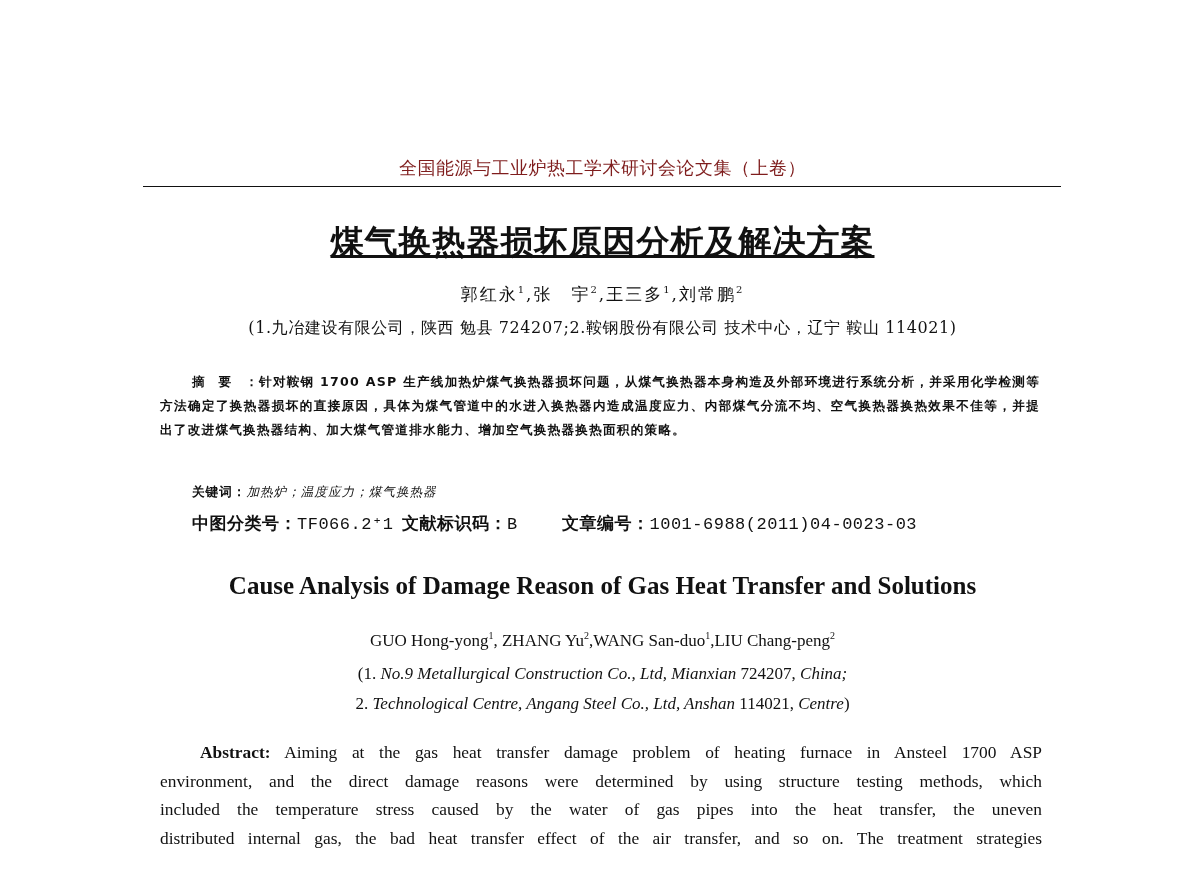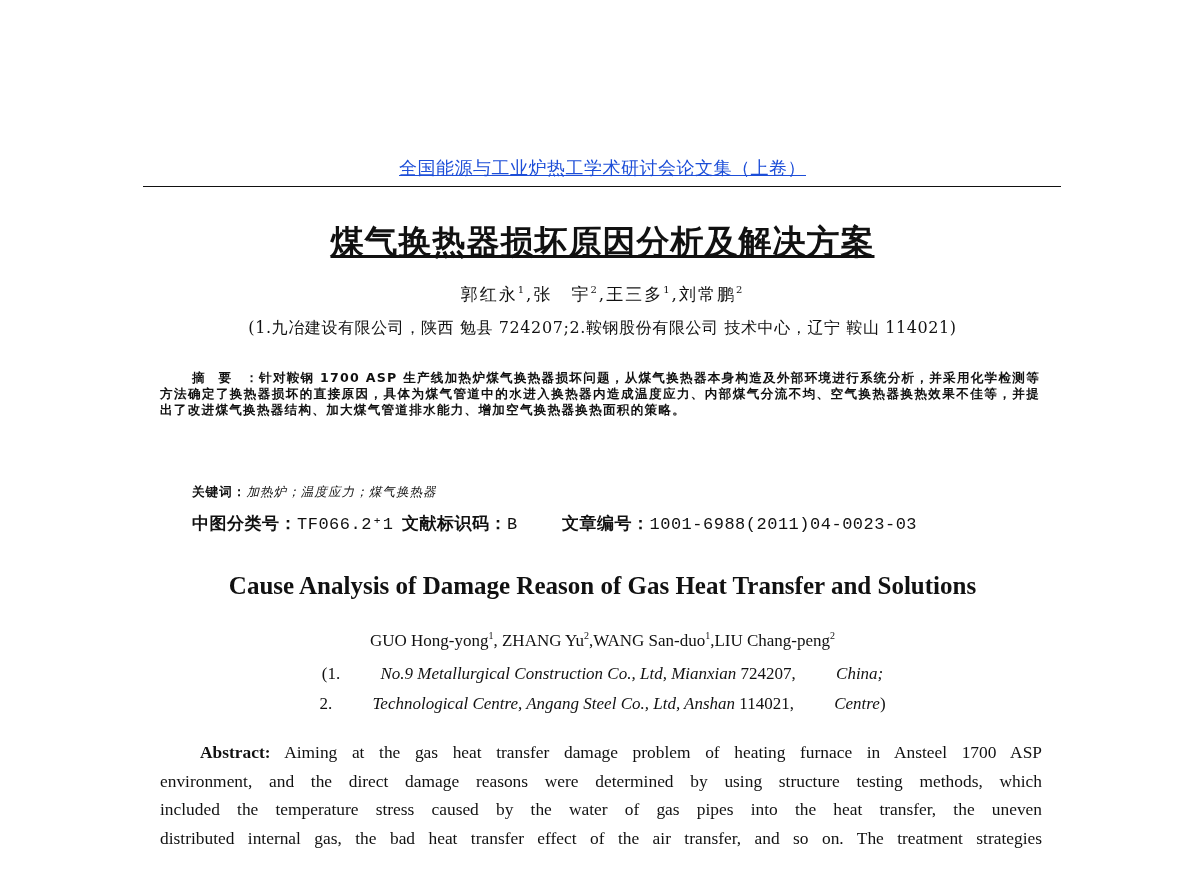--- a/index.html
+++ b/index.html
@@ -1,33 +1,33 @@
 <!DOCTYPE html>
 <html><head>
 <meta charset="utf-8">
 <style>
   html, body { margin: 0; padding: 0; background: #ffffff; }
   body { width: 1200px; height: 891px; position: relative; overflow: hidden; color: #111; font-family: "DejaVu Serif", serif; }
   .abs { position: absolute; }
-  .running-head { left: 145px; width: 915px; top: 156px; text-align: center; font-family: "DejaVu Sans", sans-serif; font-size: 18px; letter-spacing: 0.5px; color: #1d4ed8; text-decoration: underline; }
+  .running-head { left: 145px; width: 915px; top: 156px; text-align: center; font-family: "DejaVu Sans", sans-serif; font-size: 18px; letter-spacing: 0.5px; color: #7f1d1d; }
   .rule { left: 143px; width: 918px; top: 186px; height: 0; border-top: 1.5px solid #111; }
   .cn-title { left: 145px; width: 915px; top: 220px; text-align: center; font-family: "DejaVu Serif", serif; font-weight: bold; font-size: 33px; letter-spacing: 1px; text-decoration: underline; }
   .cn-authors { left: 145px; width: 915px; top: 283px; text-align: center; font-size: 17px; letter-spacing: 2px; }
   .cn-authors sup { font-size: 10px; }
   .cn-affil { left: 145px; width: 915px; top: 318px; text-align: center; font-size: 16px; letter-spacing: 0.6px; }
-  .cn-abstract { left: 160px; width: 880px; top: 370px; font-family: "DejaVu Sans", sans-serif; font-weight: bold; font-size: 12.6px; line-height: 16px; letter-spacing: 1.25px; text-align: justify; text-indent: 32px; }
+  .cn-abstract { left: 160px; width: 880px; top: 370px; font-family: "DejaVu Sans", sans-serif; font-weight: bold; font-size: 12.6px; line-height: 24px; letter-spacing: 1.25px; text-align: justify; text-indent: 32px; }
   .cn-abstract .label { letter-spacing: 14px; }
   .cn-keywords { left: 192px; top: 484px; font-family: "DejaVu Sans", sans-serif; font-weight: bold; font-size: 12.6px; letter-spacing: 1px; }
   .cn-class { left: 192px; top: 512px; font-family: Liberation Mono, monospace; font-weight: bold; font-size: 17px; letter-spacing: 0.5px; white-space: pre; }
   .cn-class span { display: inline-block; }
   .en-title { left: 145px; width: 915px; top: 572px; text-align: center; font-family: "Liberation Serif", serif; font-weight: bold; font-size: 25px; }
   .en-authors { left: 145px; width: 915px; top: 630px; text-align: center; font-family: "Liberation Serif", serif; font-size: 17px; }
   .en-authors sup { font-size: 10px; }
   .en-affil { left: 145px; width: 915px; text-align: center; font-family: "Liberation Serif", serif; font-size: 17px; }
-  .en-affil i { font-style: italic; margin-left: 36px; }
+  .en-affil i { font-style: italic; }
   .en-abstract { left: 160px; width: 882px; top: 768px; font-family: "Liberation Serif", serif; font-size: 17.4px; line-height: 28.5px; text-align: justify; text-align-last: justify; }
   .en-abstract p { margin: 0; }
   .en-abstract .first { text-indent: 40px; }
   .en-abstract b { font-weight: bold; }
 </style>
 </head>
 <body>
 
 <div class="abs running-head">全国能源与工业炉热工学术研讨会论文集（上卷）</div>
 <div class="abs rule"></div>

